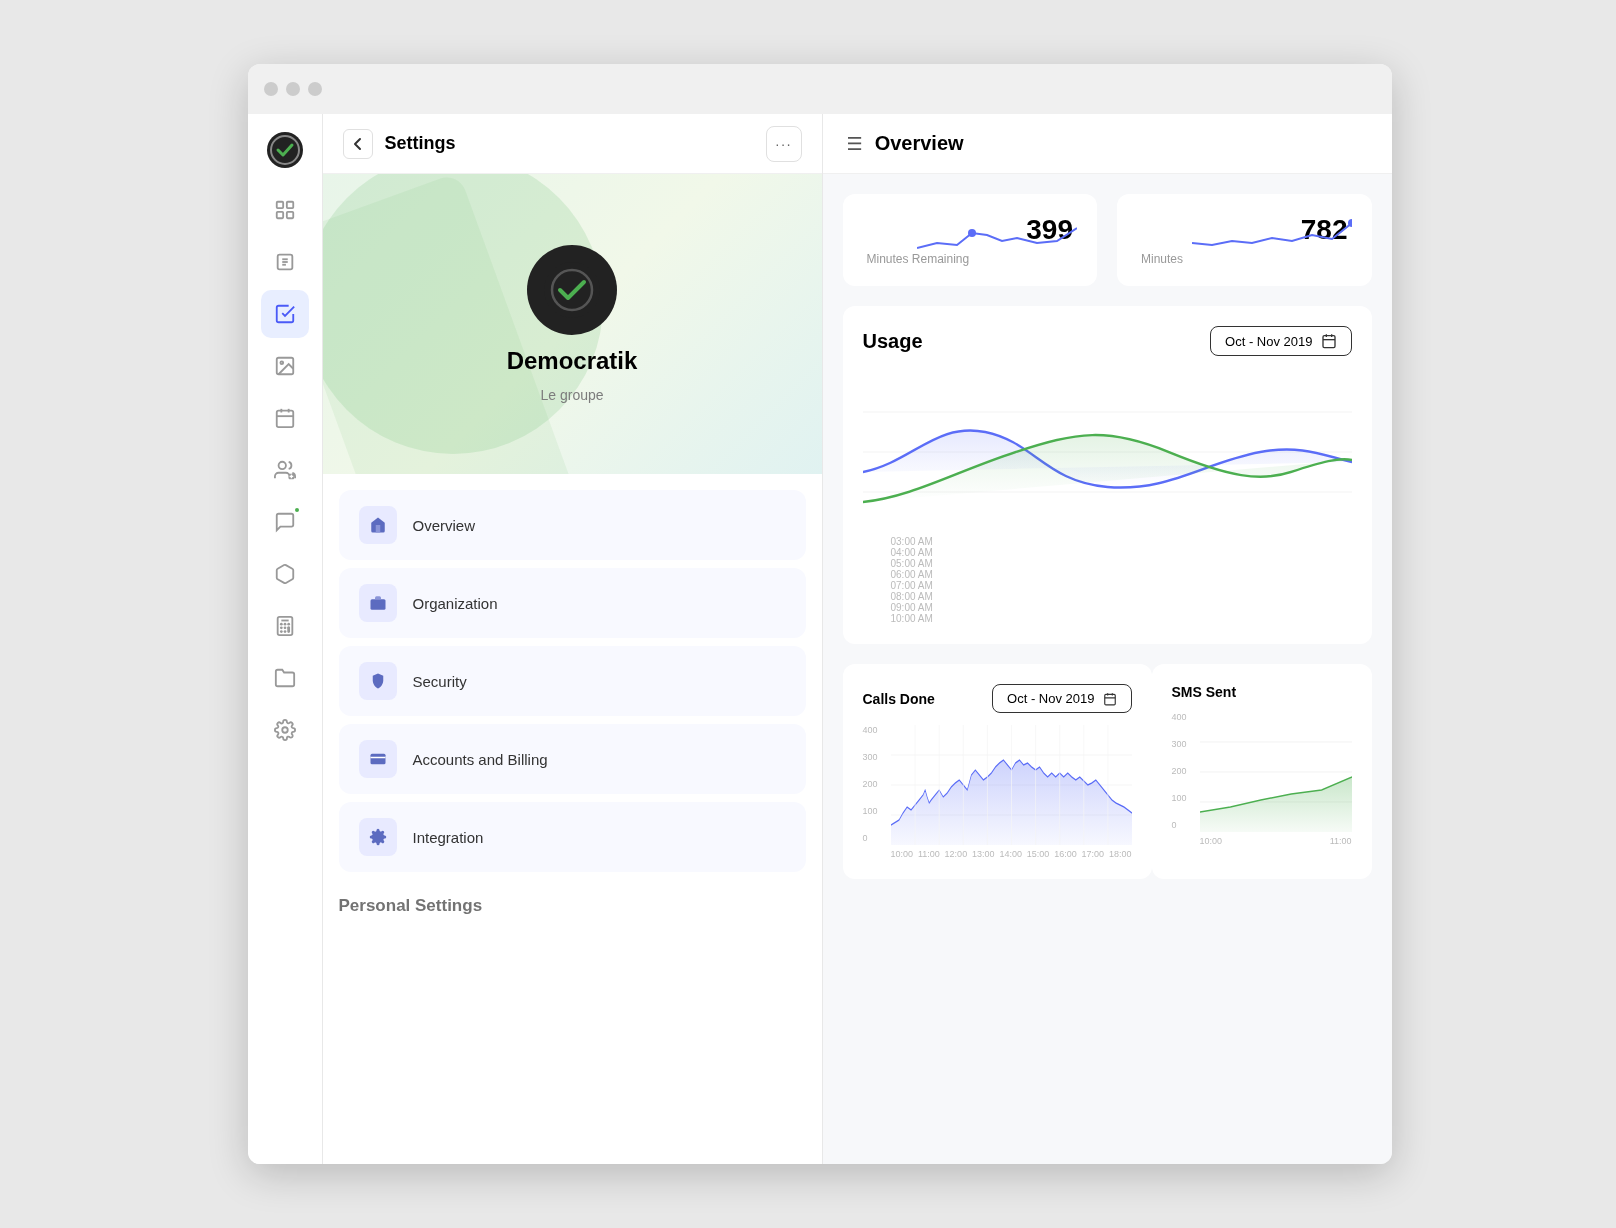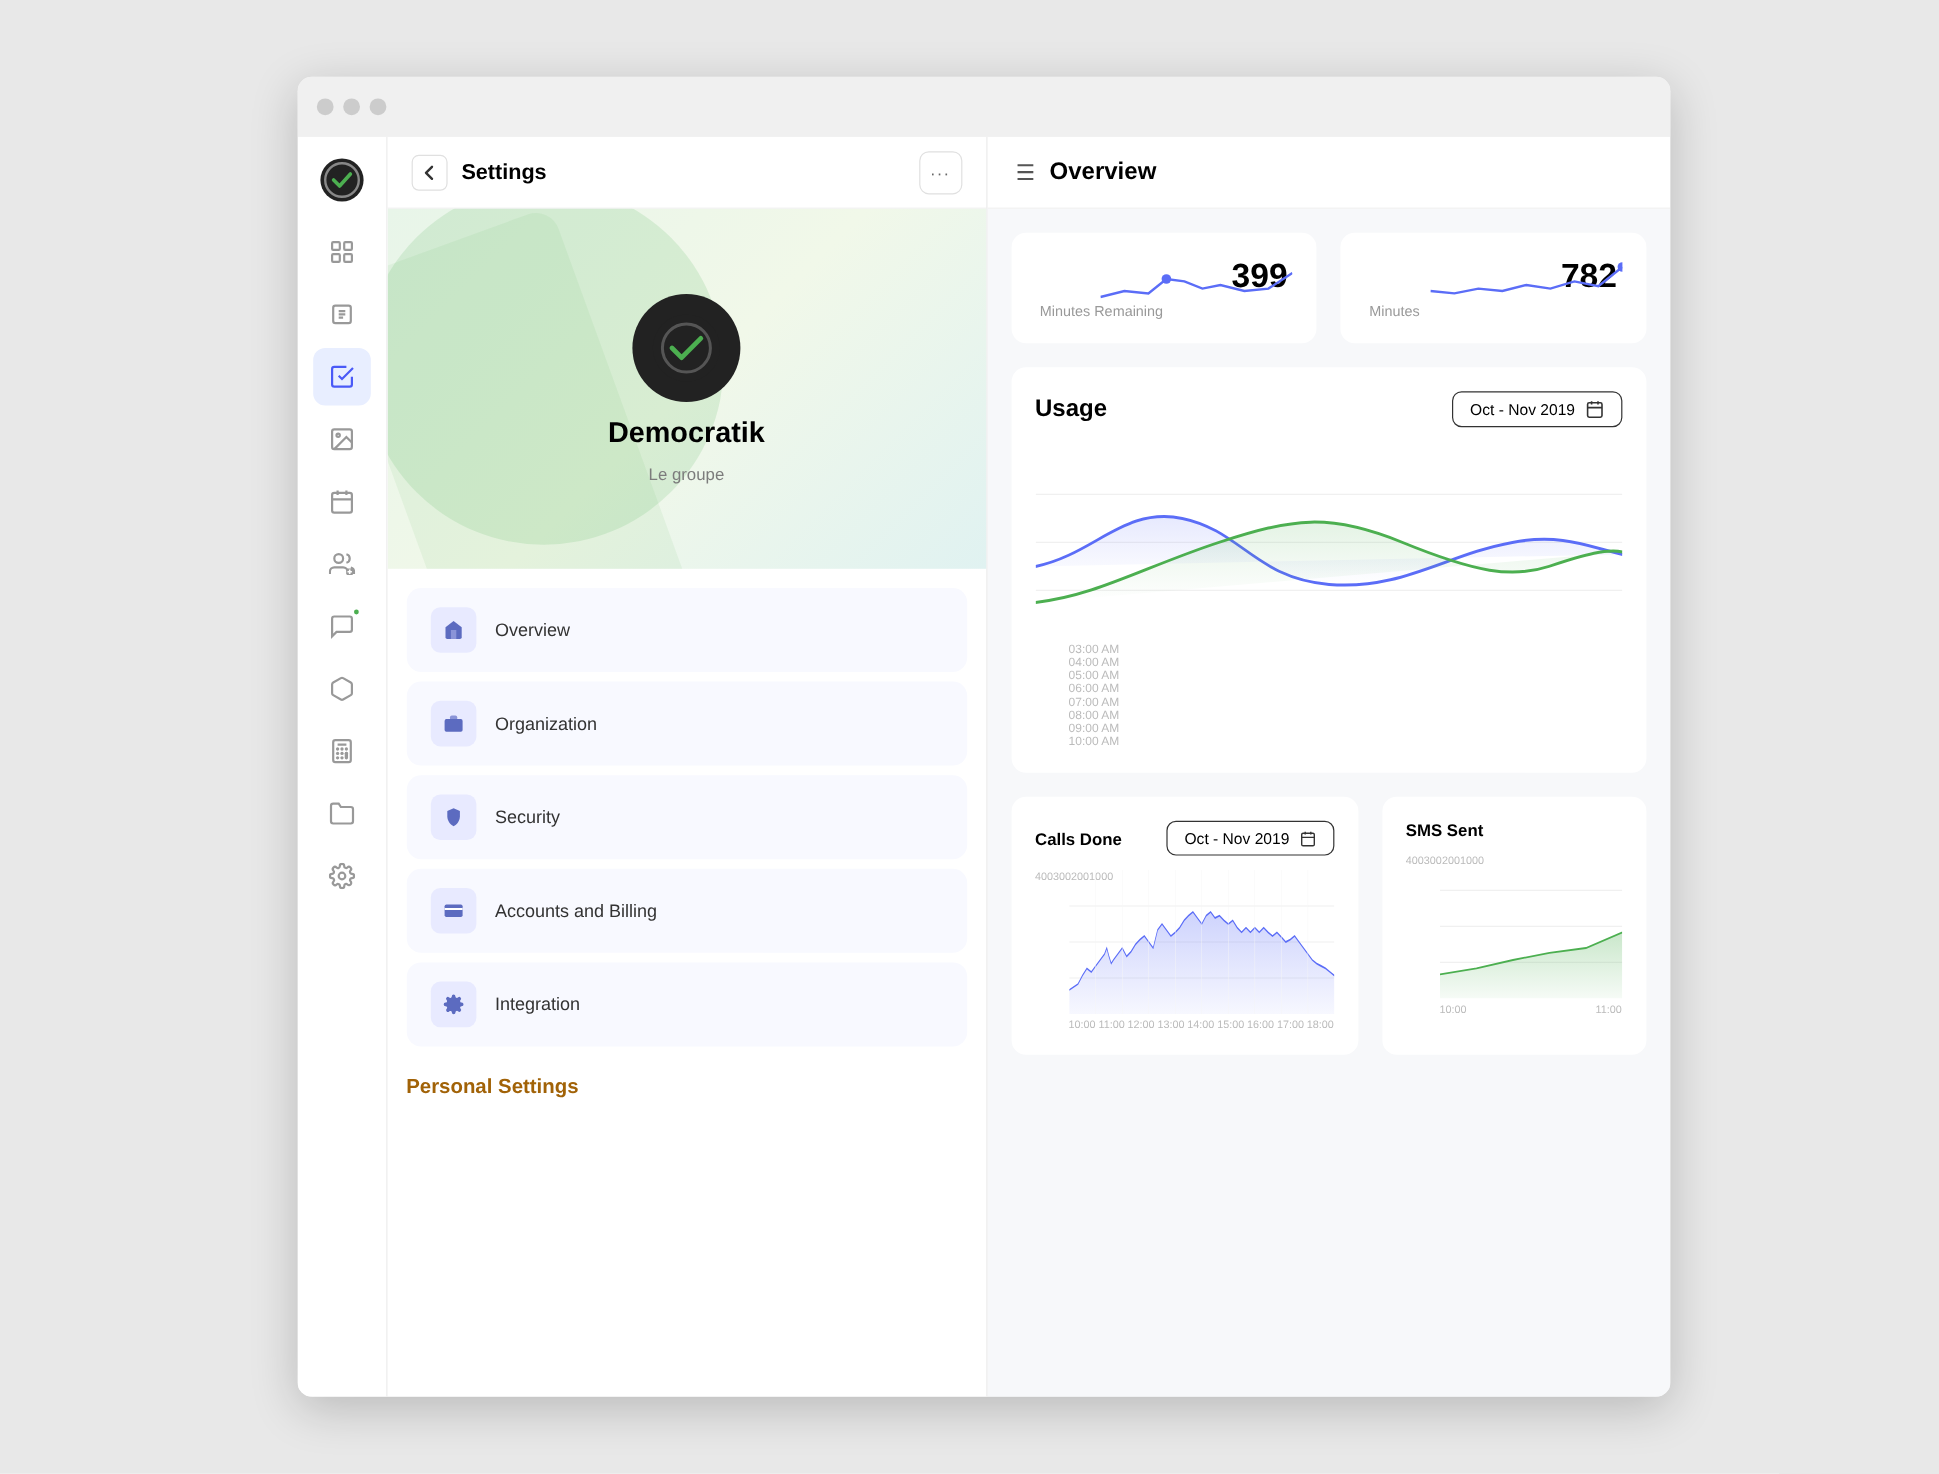--- a/index.html
+++ b/index.html
@@ -219,21 +219,21 @@
       fill: #5c6bc0;
     }
     .menu-item-label {
       font-size: 15px;
       font-weight: 500;
       color: #333;
     }
     .section-title {
       font-size: 17px;
       font-weight: 700;
-      color: #a16207;
+      color: #737373;
       padding: 8px 16px 4px;
     }
     
     .overview-panel {
       flex: 1;
       background: #f7f8fa;
       overflow-y: auto;
     }
     .overview-header {
       height: 60px;
@@ -328,21 +328,20 @@
       margin-top: 4px;
       padding-left: 28px;
       flex-direction: column;
     }
     svg.line-chart {
       width: 100%;
       height: 100%;
     }
     .bottom-charts {
       display: flex;
-      gap: 20px;
     }
     .bottom-chart {
       flex: 1;
       background: #fff;
       border-radius: 12px;
       padding: 20px;
       overflow: hidden;
     }
     .bottom-chart-header {
       display: flex;
@@ -369,21 +368,21 @@
       color: #bbb;
       margin-top: 4px;
       padding-left: 28px;
     }
     .y-labels {
       position: absolute;
       left: 0;
       top: 0;
       bottom: 0;
       display: flex;
-      flex-direction: row;
+      flex-direction: column;
       justify-content: space-between;
       font-size: 10px;
       color: #bbb;
       padding-bottom: 2px;
     }
   </style>
 </head>
 <body>
 
 <div class="window">

